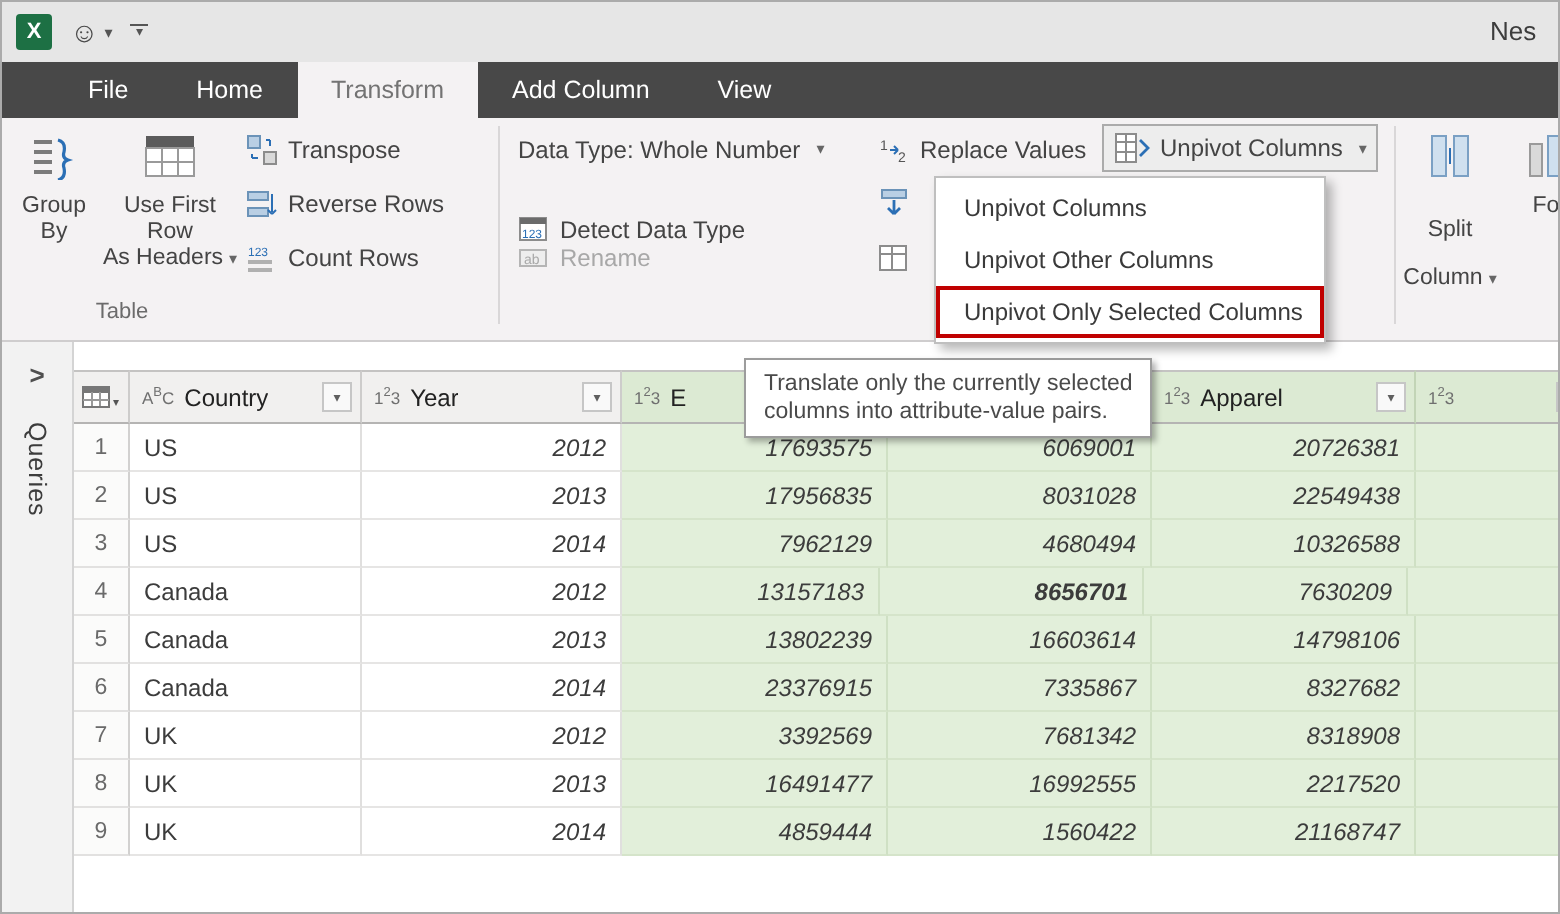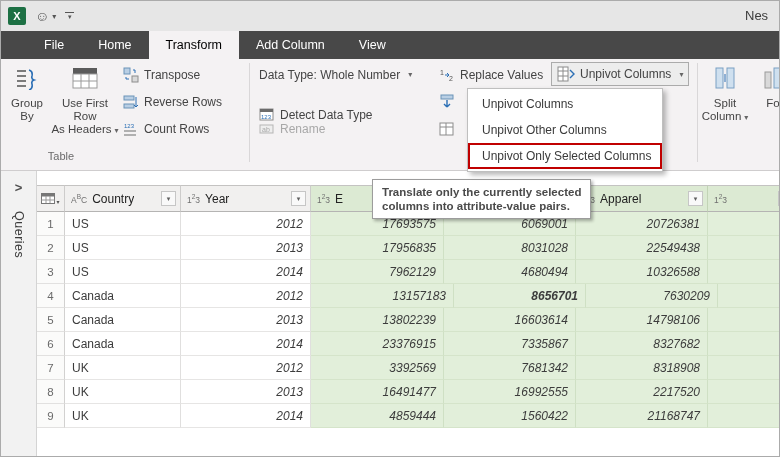--- a/index.html
+++ b/index.html
@@ -13,21 +13,21 @@
   .smiley { font-size:14px; color:#4a4a4a; margin-left:9px; }
   .tcaret { font-size:8px; color:#555; margin-left:3px; }
   .qat-more { display:inline-flex; flex-direction:column; align-items:center; margin-left:9px; }
   .qat-more .bar { width:9px; height:1px; background:#555; margin-bottom:1px; }
   .qat-more .c { font-size:7px; color:#555; line-height:6px; }
   .wtitle { position:absolute; left:744px; top:7px; font-size:13px; color:#3c3c3c; white-space:nowrap; }
 
   
   .tabbar { height:28px; background:#484848; display:flex; padding-left:26px; }
   .tab { padding:0 17px; line-height:28px; font-size:12.5px; color:#fff; cursor:default; }
-  .tab.active { background:#f4f2f3; color:#000000; }
+  .tab.active { background:#f4f2f3; color:#737373; }
 
   
   .ribbon { height:112px; background:#f4f2f3; position:relative; border-bottom:1px solid #cfcdce; font-size:12px; color:#444; }
   .bigbtn { position:absolute; top:3px; height:84px; display:flex; flex-direction:column; align-items:center; text-align:center; font-size:11.5px; line-height:13px; color:#444; }
   .bigbtn .bicon { height:32px; display:flex; align-items:center; justify-content:center; margin-bottom:3px; }
   .smallbtn { position:absolute; height:23px; display:flex; align-items:center; gap:5px; white-space:nowrap; color:#444; }
   .smallbtn.disabled { color:#a8a8a8; }
   .car { font-size:8px; color:#666; margin-left:3px; }
   .glabel { position:absolute; top:91px; left:0; width:120px; text-align:center; font-size:11px; color:#6b6b6b; }
   .vdiv { position:absolute; top:4px; bottom:8px; width:1px; background:#d9d7d8; }
@@ -50,21 +50,21 @@
   .hlabel { overflow:hidden; }
   .fbtn { margin-left:auto; width:15px; height:15px; flex:none; background:#f9f9f9; border:1px solid #c6c6c6; font-size:7px; color:#5f5f5f; display:flex; align-items:center; justify-content:center; }
   .pq-rn { width:28px; height:24px; flex:none; background:#fbfbfa; border-right:1px solid #d2d1d0; border-bottom:1px solid #e2e1e0; display:flex; align-items:center; justify-content:center; font-size:11.5px; color:#6a6a6a; }
   .pq-td { height:24px; flex:none; border-right:1px solid #e0dfde; border-bottom:1px solid #e6e5e4; font-size:12px; color:#3c3c3c; display:flex; align-items:center; padding:0 7px; white-space:nowrap; overflow:hidden; }
   .pq-td.num { justify-content:flex-end; font-style:italic; }
   .pq-td.sel { background:#e2efda; border-right-color:#cfe0c4; border-bottom-color:#d5e4ca; }
 
   
   .menu { position:absolute; left:466px; top:87px; width:196px; background:#fff; border:1px solid #bfbfbf; box-shadow:3px 3px 5px rgba(0,0,0,0.28); z-index:30; padding:2px 0; }
   .mi { height:26px; line-height:26px; padding-left:14px; font-size:12px; color:#3a3a3a; cursor:default; }
-  .tooltip { position:absolute; left:371px; top:178px; z-index:25; background:#fff; border:1px solid #9c9c9c; box-shadow:2px 2px 3px rgba(0,0,0,0.3); padding:5px 9px; font-size:11.5px; line-height:14px; color:#4a4a4a; white-space:nowrap;font-weight:bold; }
+  .tooltip { position:absolute; left:371px; top:178px; z-index:25; background:#fff; border:1px solid #9c9c9c; box-shadow:2px 2px 3px rgba(0,0,0,0.3); padding:5px 9px; font-size:11.5px; line-height:14px; color:#4a4a4a; white-space:nowrap; }
 </style>
 </head>
 <body>
 
 <div class="window">
 
   <div class="titlebar">
     <span class="xl-icon">
         <i>X</i>
       </span>
@@ -193,21 +193,21 @@
           <line x1="1" y1="5" x2="11" y2="5" stroke="#8c8c8c"></line>
           <line x1="1" y1="10" x2="11" y2="10" stroke="#8c8c8c"></line>
           <path d="M13 4 l4 4 l-4 4" stroke="#2b6fb5" fill="none" stroke-width="1.4"></path>
         </svg>
       <span>Unpivot Columns</span>
         <span class="car">▾</span>
     </div>
 
     <div class="vdiv" style="left:696px;"></div>
 
-    <div class="bigbtn" style="left:700px;width:48px;">
+    <div class="bigbtn" style="left:700px;width:48px;justify-content:space-between;">
       <span class="bicon">
         <svg width="22" height="24" viewBox="0 0 22 24">
             <rect x="2" y="2" width="7" height="20" fill="#cfe0ef" stroke="#7aa0c4"></rect>
             <rect x="13" y="2" width="7" height="20" fill="#cfe0ef" stroke="#7aa0c4"></rect>
             <path d="M11 8 v8" stroke="#2b6fb5"></path>
           </svg>
       </span>
       <span>Split</span>
       <span><span>Column</span><span class="car">▾</span></span>
     </div>
@@ -294,21 +294,21 @@
           <div class="pq-td num" style="width: 130px;">2014</div>
           <div class="pq-td sel num" style="width: 133px;">7962129</div>
           <div class="pq-td sel num" style="width: 132px;">4680494</div>
           <div class="pq-td sel num" style="width: 132px;">10326588</div>
           <div class="pq-td sel num" style="width: 90px;"></div>
         </div>
         <div class="pq-row">
           <div class="pq-rn">4</div>
           <div class="pq-td" style="width: 116px;">Canada</div>
           <div class="pq-td num" style="width: 130px;">2012</div>
-          <div class="pq-td sel num" style="width: 143px;">13157183</div>
+          <div class="pq-td sel num" style="width: 129px;">13157183</div>
           <div class="pq-td sel num" style="width: 132px; font-weight: bold;">8656701</div>
           <div class="pq-td sel num" style="width: 132px;">7630209</div>
           <div class="pq-td sel num" style="width: 90px;"></div>
         </div>
         <div class="pq-row">
           <div class="pq-rn">5</div>
           <div class="pq-td" style="width: 116px;">Canada</div>
           <div class="pq-td num" style="width: 130px;">2013</div>
           <div class="pq-td sel num" style="width: 133px;">13802239</div>
           <div class="pq-td sel num" style="width: 132px;">16603614</div>

